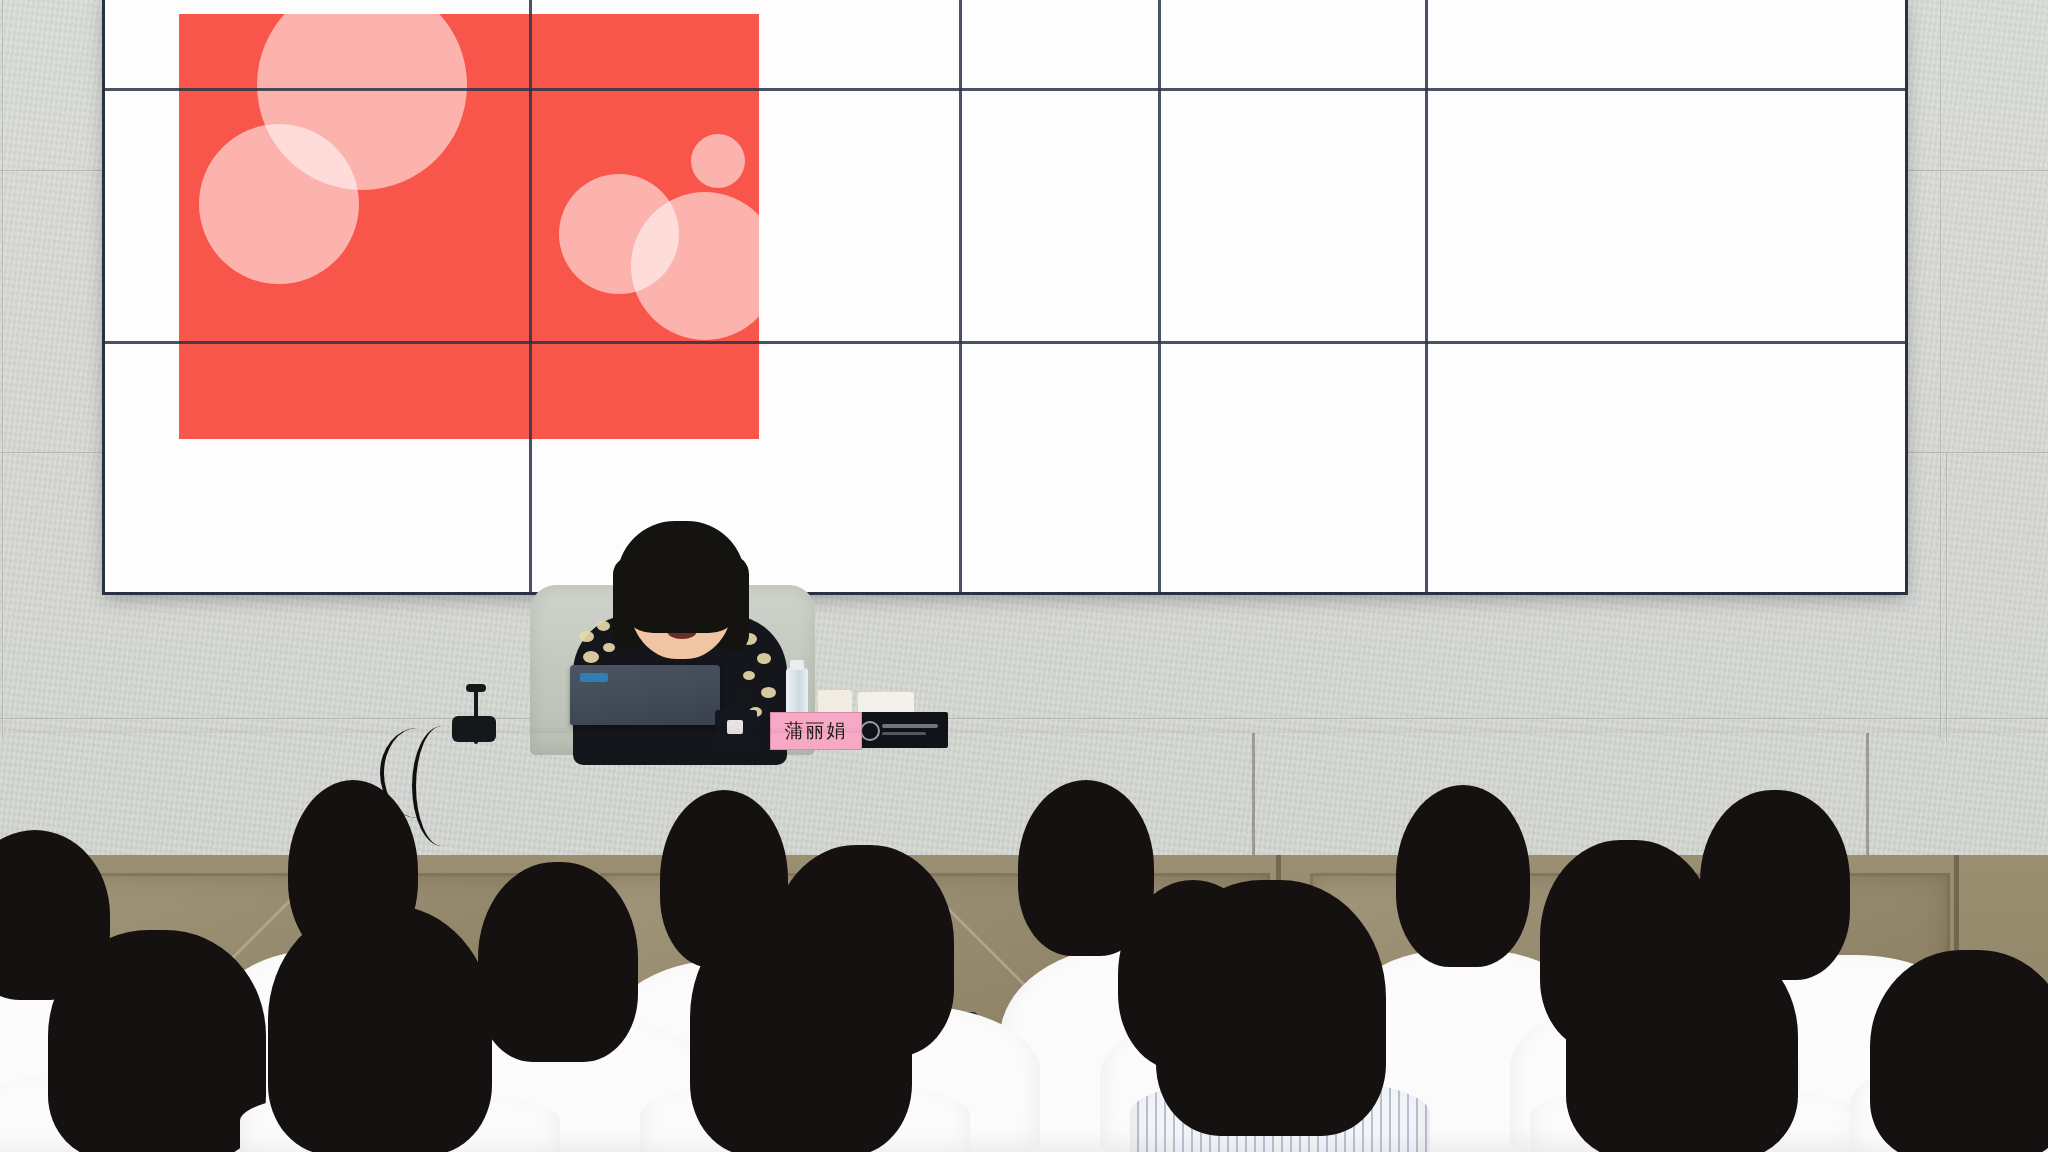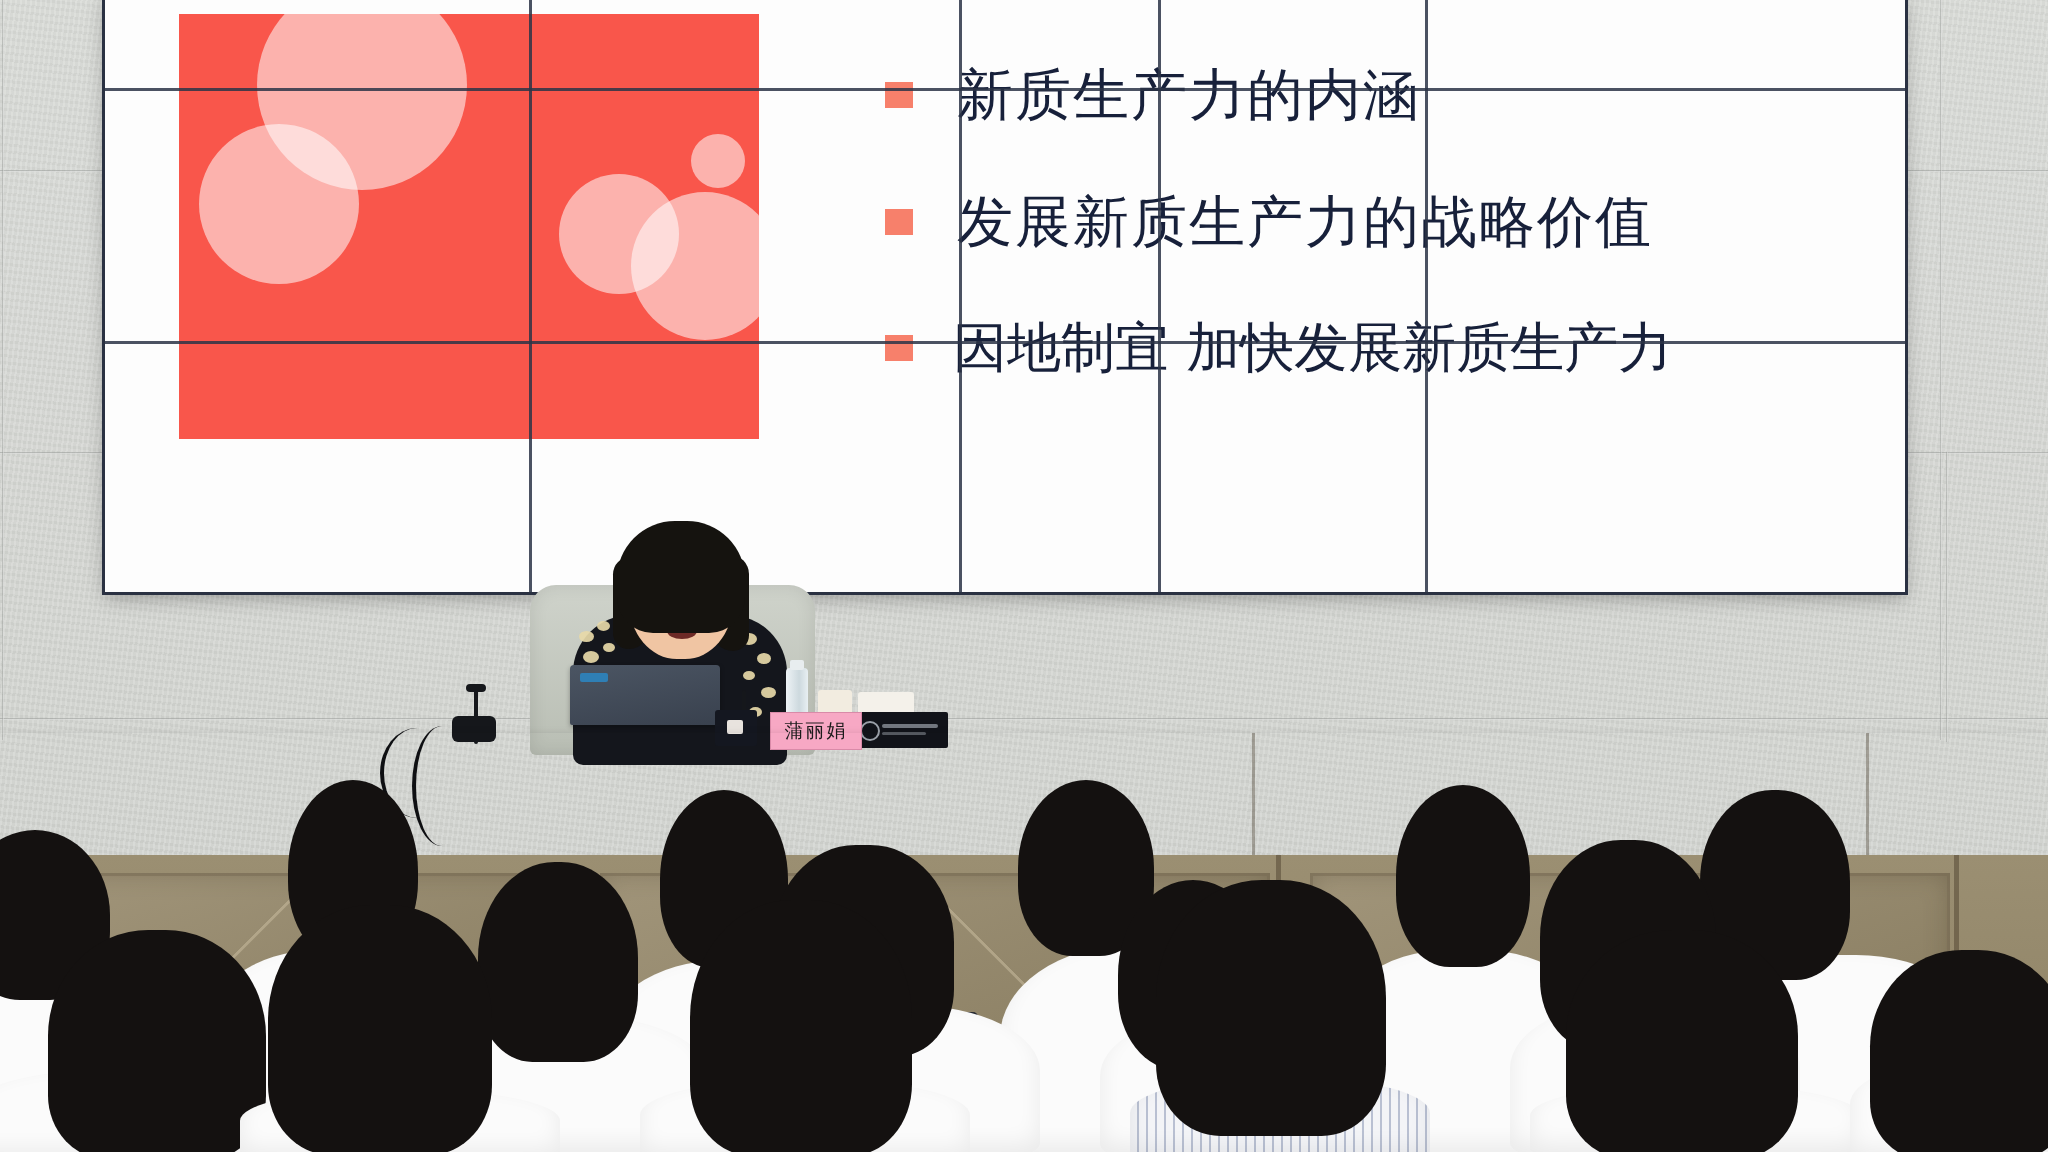--- a/index.html
+++ b/index.html
@@ -152,34 +152,20 @@
     <div class="screen-inner">
 
       <div class="redblock">
         <div class="bub" style="left:78px;top:-34px;width:210px;height:210px;"></div>
         <div class="bub" style="left:20px;top:110px;width:160px;height:160px;"></div>
         <div class="bub" style="left:380px;top:160px;width:120px;height:120px;"></div>
         <div class="bub" style="left:452px;top:178px;width:148px;height:148px;"></div>
         <div class="bub" style="left:512px;top:120px;width:54px;height:54px;"></div>
       </div>
 
-      <div class="bullets">
-        <div class="brow r1">
-          <div class="bsq"></div>
-          <div class="btxt">新质生产力的内涵</div>
-        </div>
-        <div class="brow r2">
-          <div class="bsq"></div>
-          <div class="btxt">发展新质生产力的战略价值</div>
-        </div>
-        <div class="brow r3">
-          <div class="bsq"></div>
-          <div class="btxt">因地制宜 加快发展新质生产力</div>
-        </div>
-      </div>
 
       <div class="bezel-h" style="top:92px"></div>
       <div class="bezel-h" style="top:345px"></div>
       <div class="bezel-v" style="left:424px"></div>
       <div class="bezel-v" style="left:854px"></div>
       <div class="bezel-v" style="left:1053px"></div>
       <div class="bezel-v" style="left:1320px"></div>
     </div>
   </div>
 

